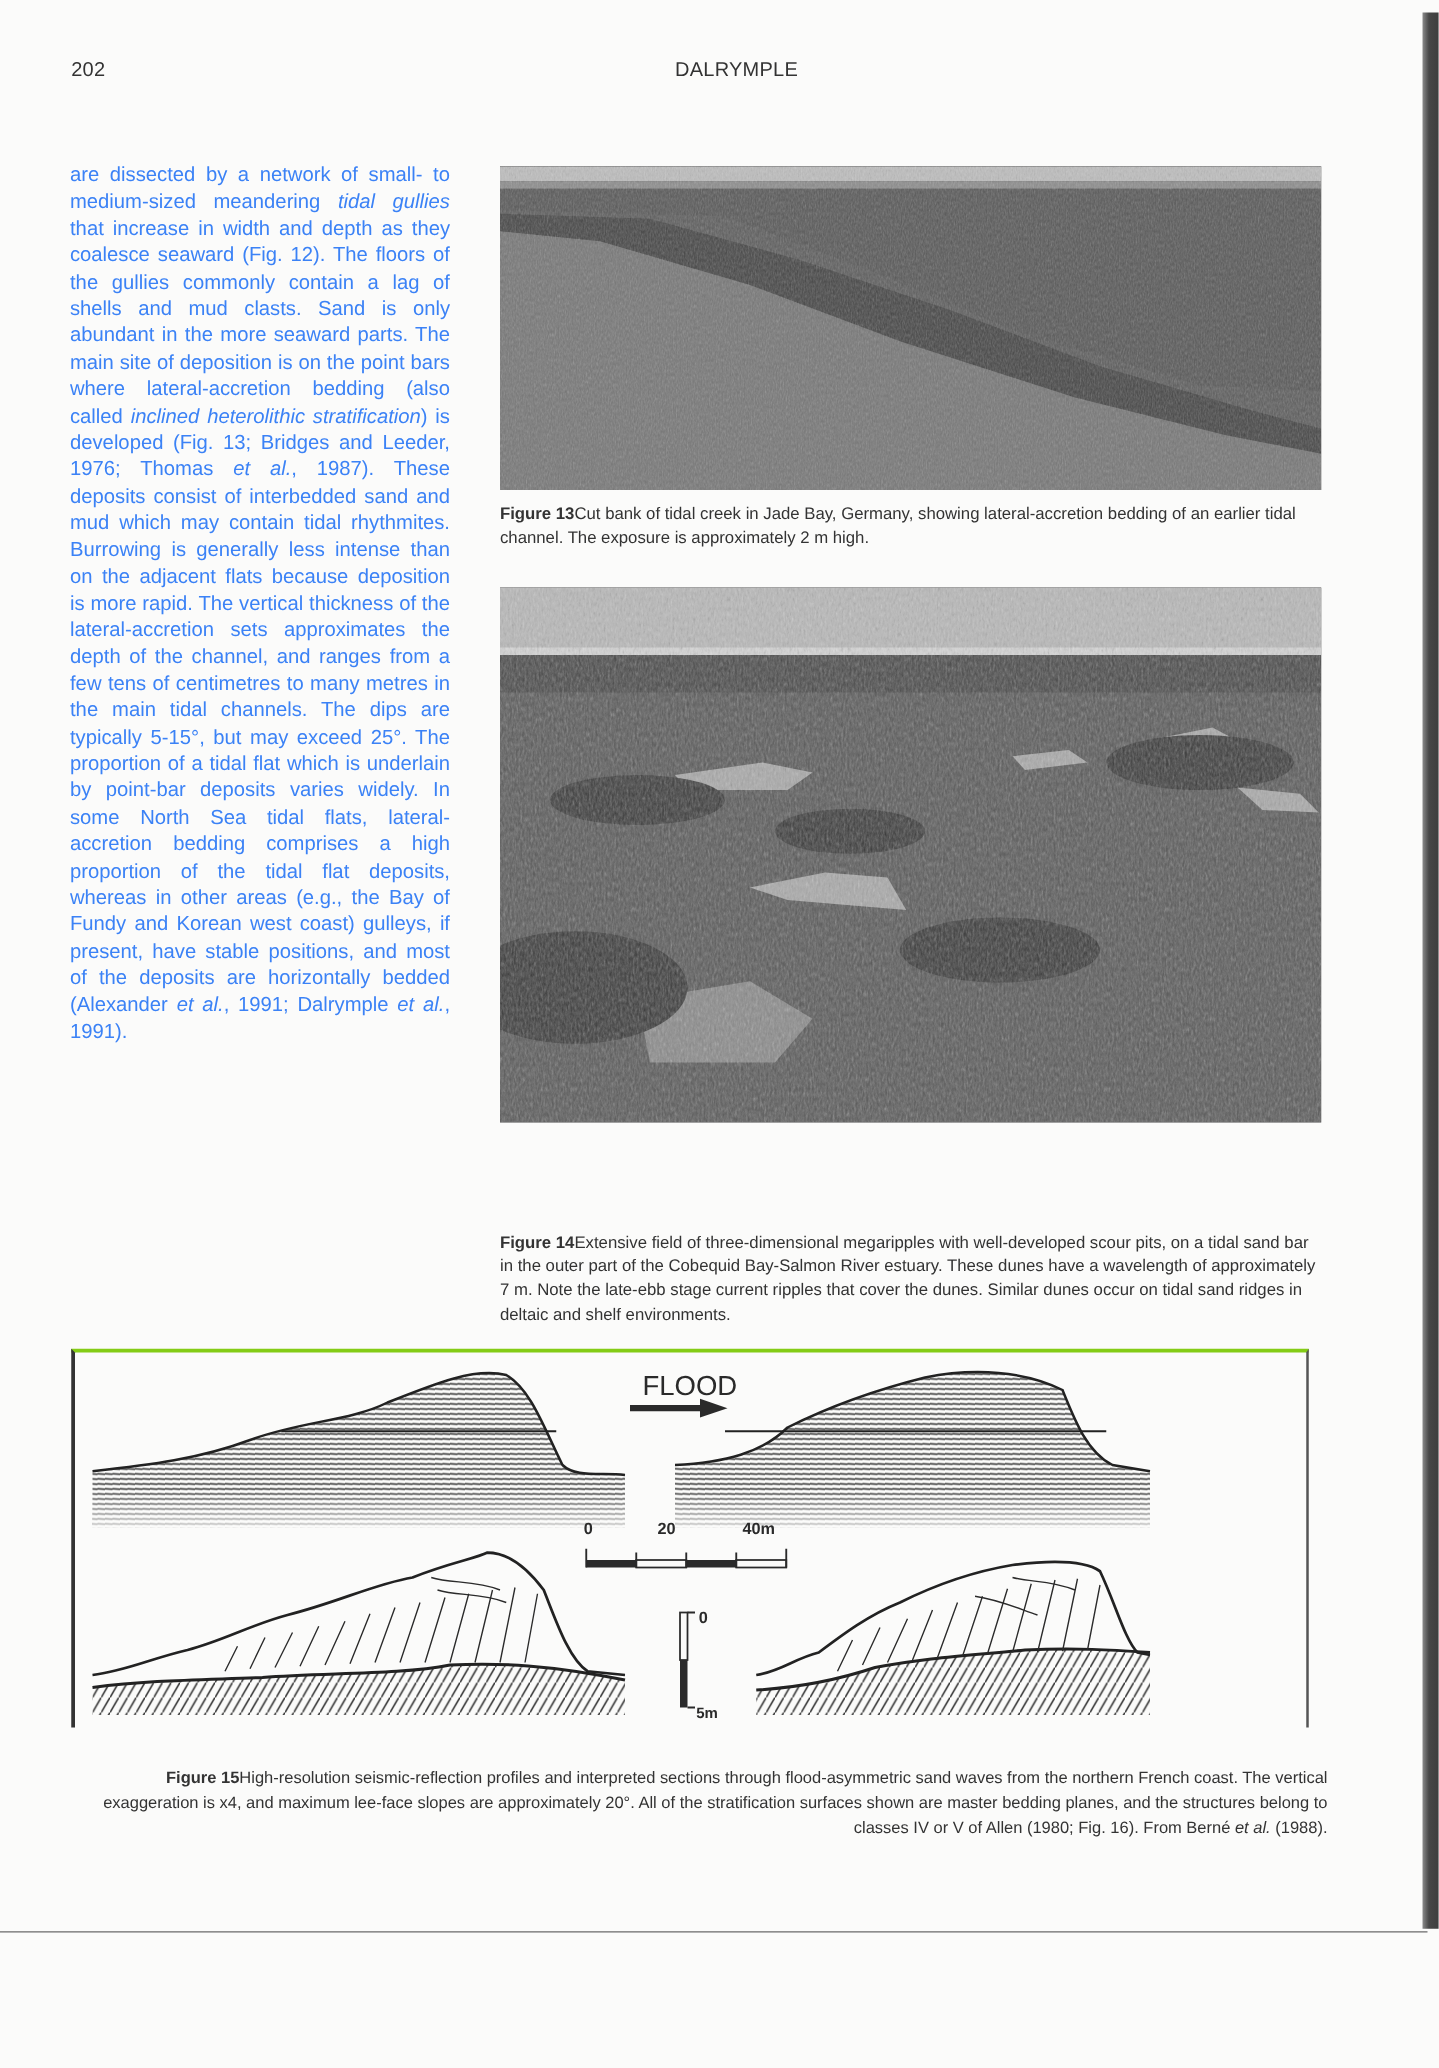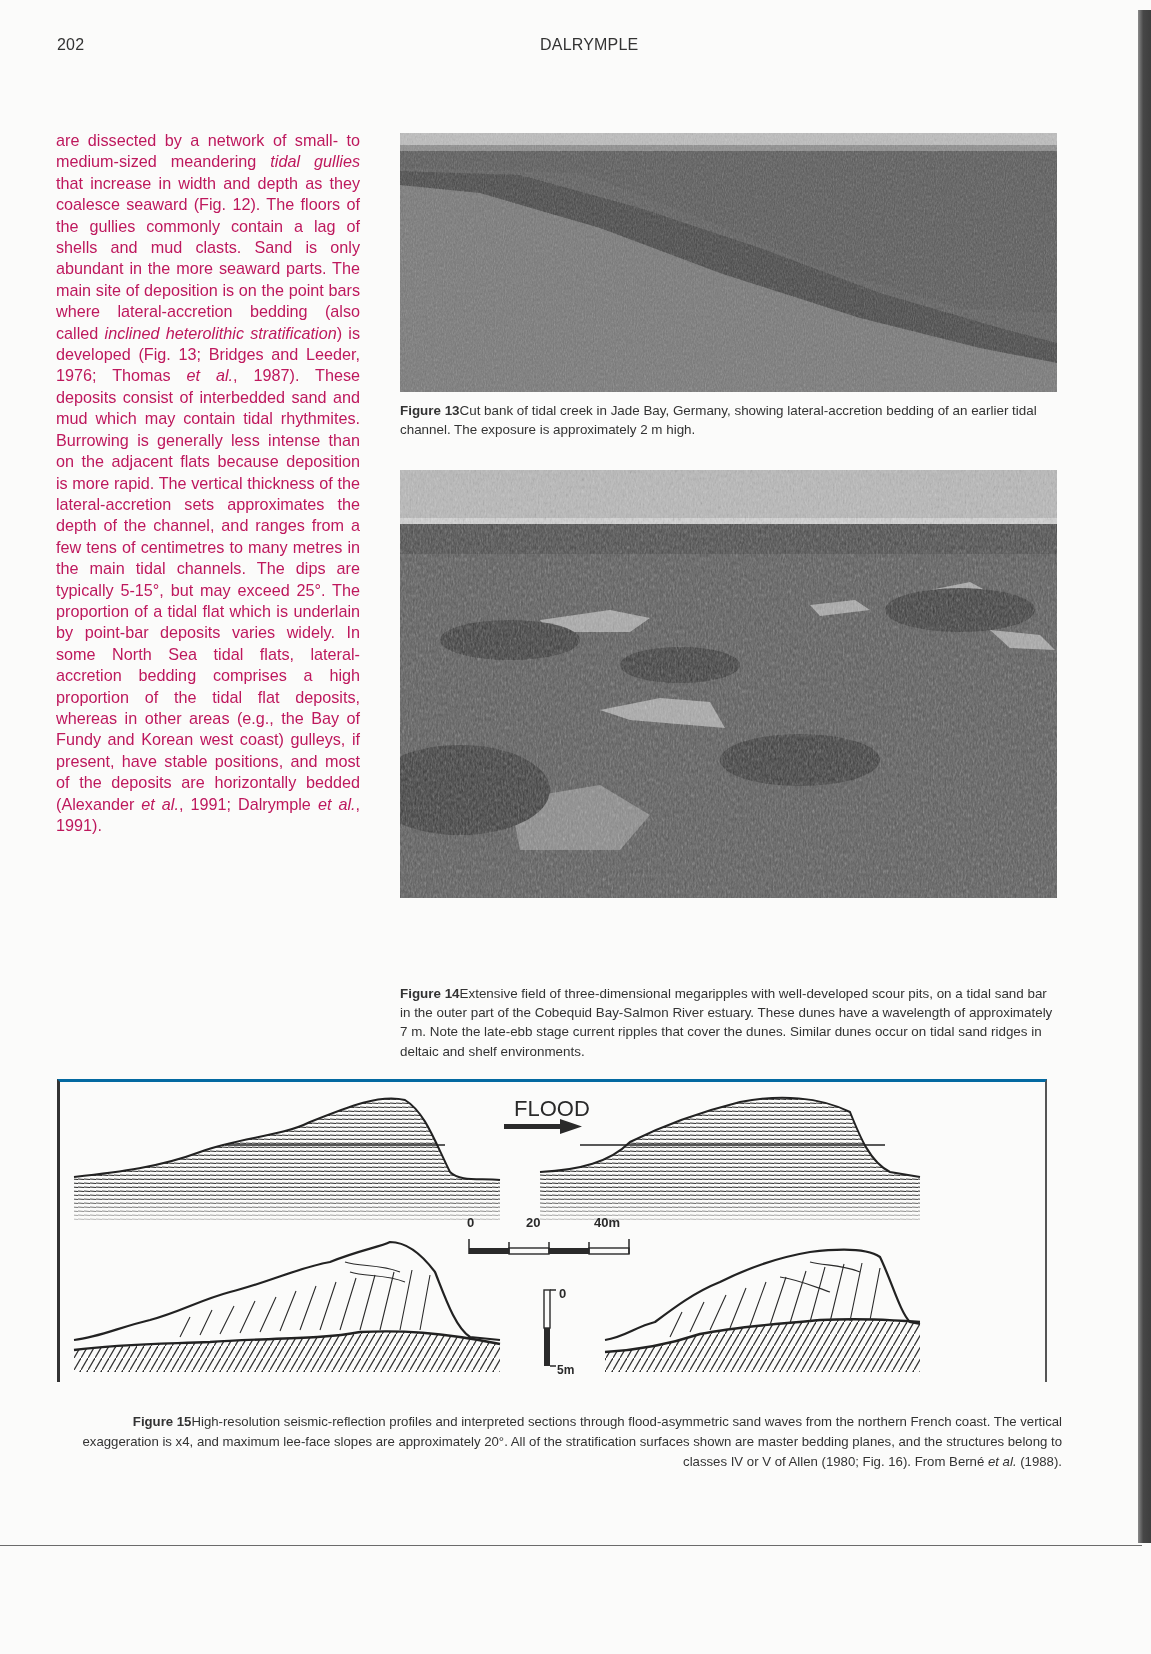--- a/index.html
+++ b/index.html
@@ -2,28 +2,28 @@
 <html><head>
 <meta charset="utf-8">
 <style>
   html, body { margin: 0; padding: 0; }
   body {
     width: 1151px; height: 1654px; position: relative; overflow: hidden;
     background: #fbfbfa; color: #2b2b2b;
     font-family: "Liberation Sans", sans-serif;
   }
   .abs { position: absolute; }
-  .running-head { top: 36px; font-size: 16px; color: #333; letter-spacing: 0.2px; }
+  .running-head { top: 48px; font-size: 16px; color: #333; letter-spacing: 0.2px; }
   #page-number { left: 57px; }
   #running-title { left: 540px; }
 
   
   #body-column {
     left: 56px; top: 130px; width: 304px;
-    font-size: 16.2px; line-height: 21.4px; color: #be185d;
+    font-size: 16.2px; line-height: 21.4px; color: #3b82f6;
     text-align: justify; text-align-last: justify;
   }
   #body-column p { margin: 0; }
   #body-column p.indent { text-indent: 14px; }
   #body-column em { font-style: italic; }
 
   
   .photo { left: 400px; width: 657px; overflow: hidden; background: #5a5a5a; }
   #figure-13-photo { top: 133px; height: 259px; }
   #figure-14-photo { top: 470px; height: 428px; }
@@ -34,21 +34,21 @@
   .caption b { font-weight: bold; margin-right: 0; }
   #figure-13-caption { top: 401px; }
   #figure-14-caption { top: 984px; }
   #figure-15-caption {
     left: 57px; top: 1412px; width: 1005px; font-size: 13.2px; line-height: 20px; text-align: right;
   }
 
   
   #figure-15-frame {
     left: 57px; top: 1079px; width: 985px; height: 300px;
-    border-top: 3px solid #0369a1; border-left: 3px solid #333; border-right: 2px solid #555;
+    border-top: 3px solid #84cc16; border-left: 3px solid #333; border-right: 2px solid #555;
   }
   #figure-15-svg { position: absolute; left: 0; top: 0; }
 
   
   #scan-shadow-right {
     left: 1138px; top: 10px; width: 13px; height: 1533px;
     background: linear-gradient(to right, #8a8a8a, #474747 40%, #3e3e3e);
   }
   #page-bottom-rule {
     left: 0; top: 1545px; width: 1142px; height: 1px; background: #6b6b6b;

